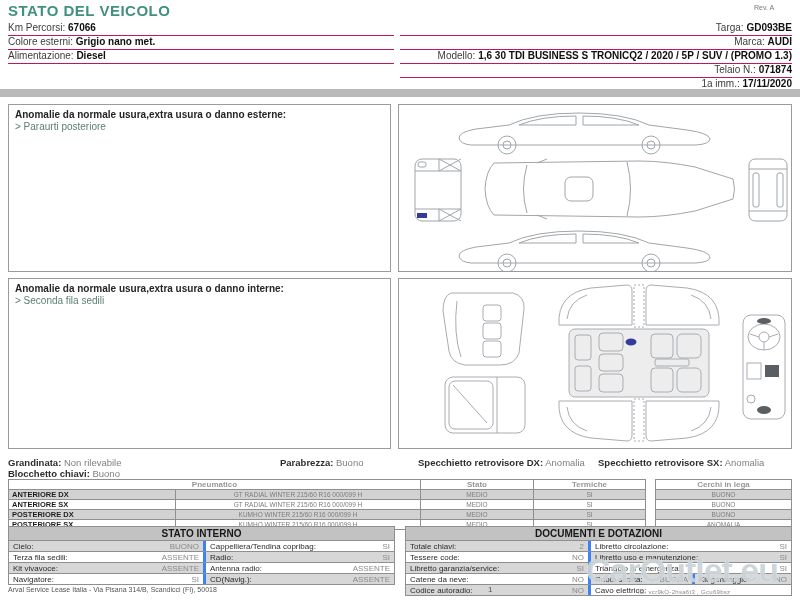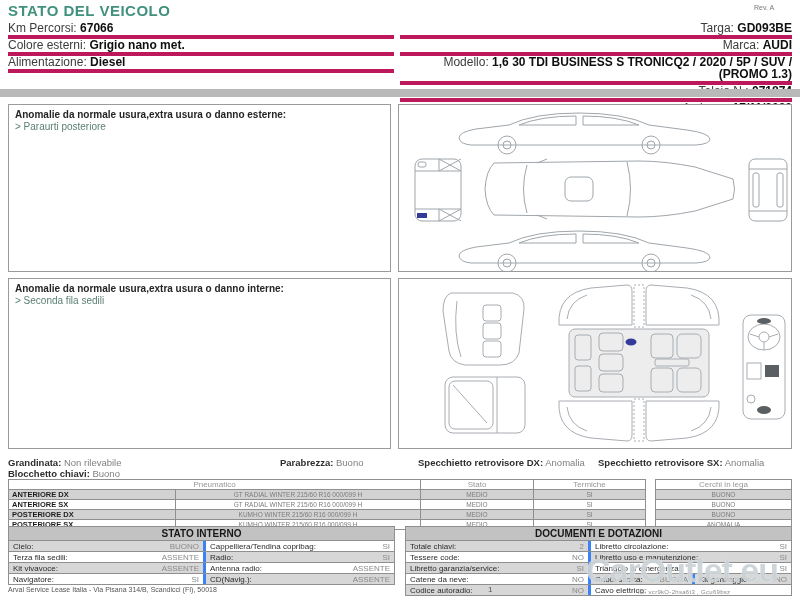--- a/index.html
+++ b/index.html
@@ -6,21 +6,21 @@
   .page{position:relative;width:800px;height:600px;background:#ffffff;
         font-family:"Liberation Sans",sans-serif;color:#222;overflow:hidden;}
 
   .title{position:absolute;left:8px;top:2px;font-size:15px;font-weight:bold;
          letter-spacing:.5px;color:#41917e;}
   .rev{position:absolute;left:754px;top:4px;font-size:7px;color:#777;}
 
   .fields{position:absolute;}
   .fields.left{left:8px;top:22px;width:386px;}
   .fields.right{left:400px;top:22px;width:392px;text-align:right;}
-  .frow{border-bottom:4px solid #be185d;font-size:12px;line-height:12px;padding:0 0 1px 0;}
+  .frow{border-bottom:1px solid #be185d;font-size:10px;line-height:12px;padding:0 0 1px 0;}
   .frow .lbl{color:#3c3c3c;}
   .frow .val{font-weight:bold;color:#0f0f0f;}
 
   .divider{position:absolute;left:0;top:89px;width:800px;height:8px;background:#b9b9b9;}
 
   .panel{position:absolute;border:1px solid #9b9b9b;background:#fff;box-sizing:border-box;}
   .p-ext-l{left:8px;top:104px;width:383px;height:168px;}
   .p-ext-r{left:398px;top:104px;width:394px;height:168px;}
   .p-int-l{left:8px;top:278px;width:383px;height:171px;}
   .p-int-r{left:398px;top:278px;width:394px;height:171px;}
@@ -28,21 +28,21 @@
   .panel .anomaly{margin:1px 6px;font-size:10px;color:#5b7f75;}
 
   .summary{position:absolute;left:0;top:457px;width:800px;font-size:9.5px;line-height:11px;}
   .summary .pair{position:absolute;white-space:nowrap;}
   .summary .pair .lbl{font-weight:bold;color:#2e2e2e;}
   .summary .pair .val{color:#7f7f7f;}
 
   table.tt{position:absolute;border-collapse:collapse;table-layout:fixed;background:#fff;}
   table.tt td,table.tt th{border:1px solid #8f8f8f;overflow:hidden;white-space:nowrap;
                           padding:0 3px;height:9px;}
-  table.tt th{font-weight:normal;color:#979797;font-size:8px;text-align:center;}
+  table.tt th{font-weight:bold;color:#979797;font-size:8px;text-align:center;}
   table.tt td.pos{font-size:7.5px;font-weight:bold;color:#1d1d1d;text-align:left;}
   table.tt td.c{font-size:6.5px;color:#7d7d7d;text-align:center;}
   tr.g td{background:#d2d2d2;}
 
   .minitable{position:absolute;border:1px solid #8f8f8f;box-sizing:border-box;background:#fff;font-size:8px;}
   .minitable .hbar{background:#c2c2c2;border-bottom:1px solid #8f8f8f;text-align:center;
                    font-weight:bold;font-size:10px;color:#171717;padding:1px 0;}
   .mrow{display:flex;border-bottom:1px solid #8f8f8f;}
   .mrow:last-child{border-bottom:none;}
   .mcell{display:flex;justify-content:space-between;box-sizing:border-box;

